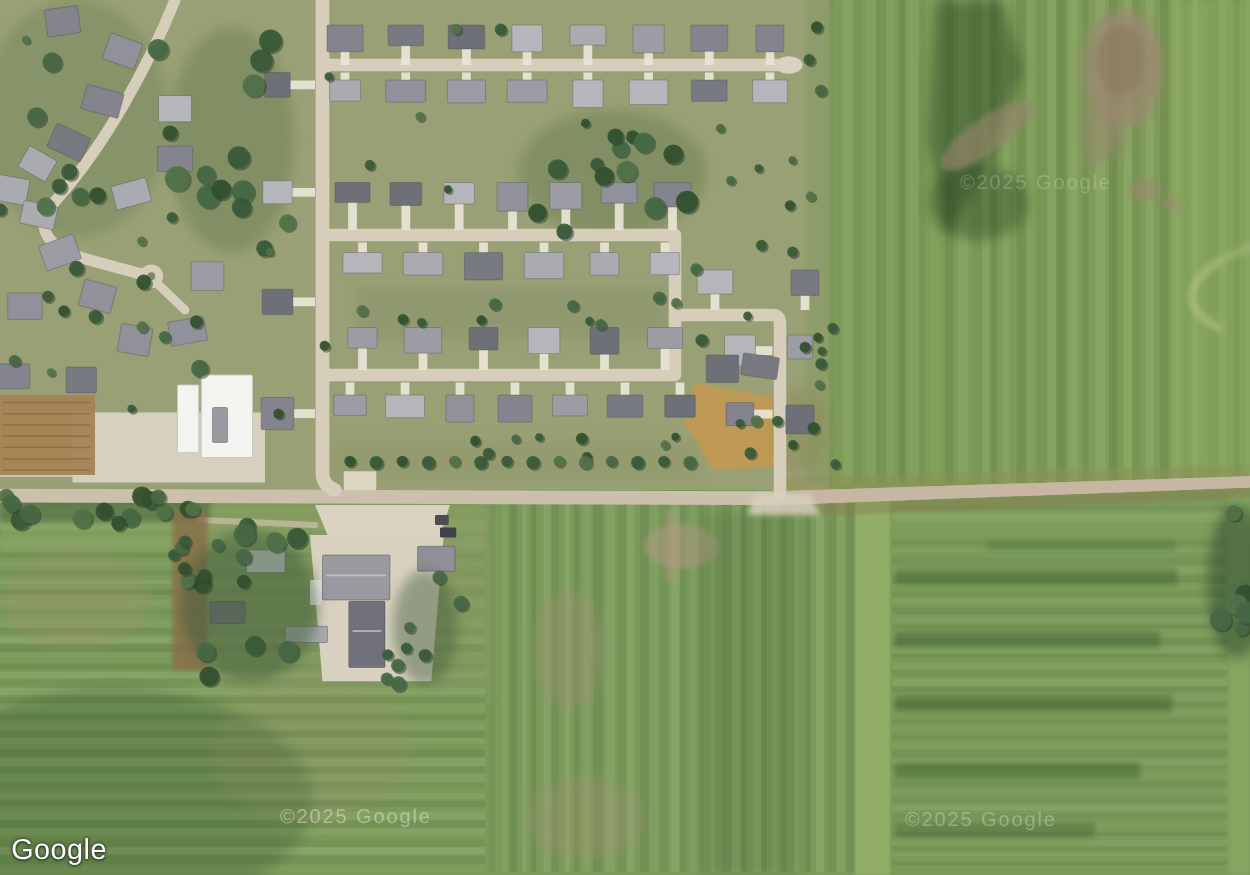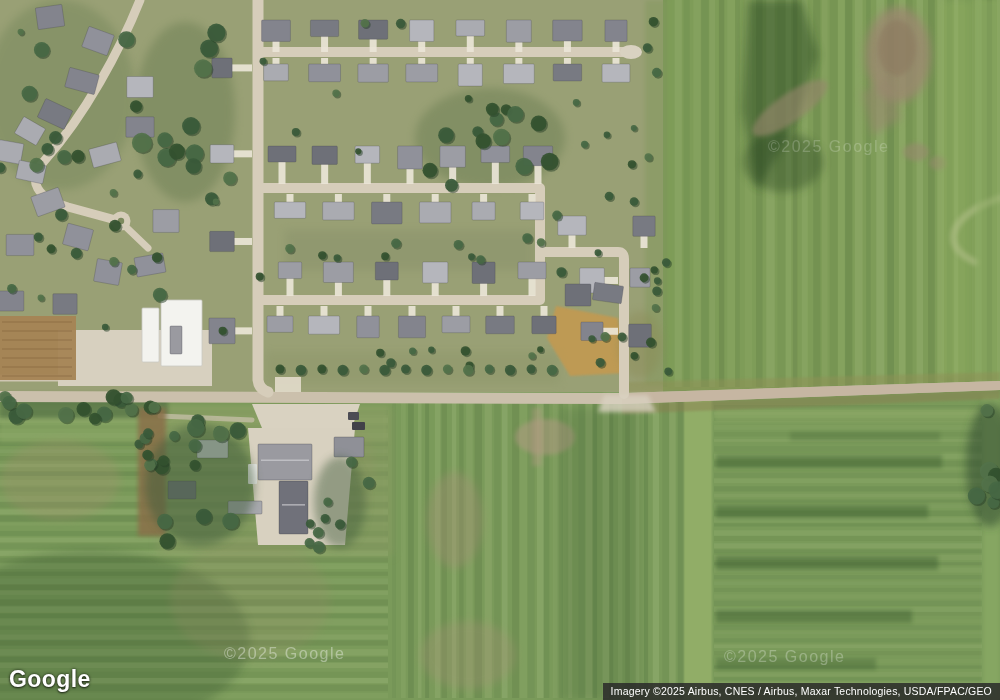--- a/index.html
+++ b/index.html
@@ -2,21 +2,21 @@
 <html><head>
 <meta charset="utf-8">
 <style>
   html,body{margin:0;padding:0;background:#1e1e1e}
   .stage{position:relative;width:1000px;height:700px;overflow:hidden;
          font-family:"Liberation Sans",sans-serif;cursor:grab;background:#7a9a5a}
   .stage svg{position:absolute;left:0;top:0;display:block}
   .wm{position:absolute;color:#ffffff;font-size:16px;letter-spacing:1.5px;
       white-space:nowrap;pointer-events:none}
   .logo{position:absolute;left:9px;bottom:7px;color:#ffffff;font-size:23px;
-        font-weight:700;letter-spacing:.4px;
+        font-weight:400;letter-spacing:.4px;
         text-shadow:0 0 3px rgba(0,0,0,.7),0 1px 2px rgba(0,0,0,.55)}
   .attr{position:absolute;right:0;bottom:0;background:rgba(40,40,40,.84);
         color:#ffffff;font-size:10.5px;line-height:17px;height:17px;
         padding:0 8px;letter-spacing:.2px}
 </style>
 </head>
 <body>
 
 <div class="stage">
   <svg id="scene" width="1000" height="700" viewBox="0 0 1000 700">
@@ -737,14 +737,13 @@
       <circle cx="510.1538461538462" cy="370" r="5.3" fill="#3a5a3a" opacity="0.92"></circle>
       <circle cx="532.5769230769231" cy="370.5" r="4.5" fill="#273f28" opacity="0.5"></circle>
       <circle cx="531.0769230769231" cy="369" r="4.5" fill="#3a5a3a" opacity="0.92"></circle>
       <circle cx="553.5" cy="371.5" r="5.3" fill="#273f28" opacity="0.5"></circle>
       <circle cx="552" cy="370" r="5.3" fill="#466844" opacity="0.92"></circle>
     </svg>
   <div class="wm" style="left: 224px; top: 645px; opacity: 0.38;">©2025 Google</div>
   <div class="wm" style="left: 724px; top: 648px; opacity: 0.28;">©2025 Google</div>
   <div class="wm" style="left: 768px; top: 138px; opacity: 0.2;">©2025 Google</div>
   <div class="logo">Google</div>
-  <div class="attr">Imagery ©2025 Airbus, CNES / Airbus, Maxar Technologies, USDA/FPAC/GEO</div>
 </div>
 
 </body></html>

